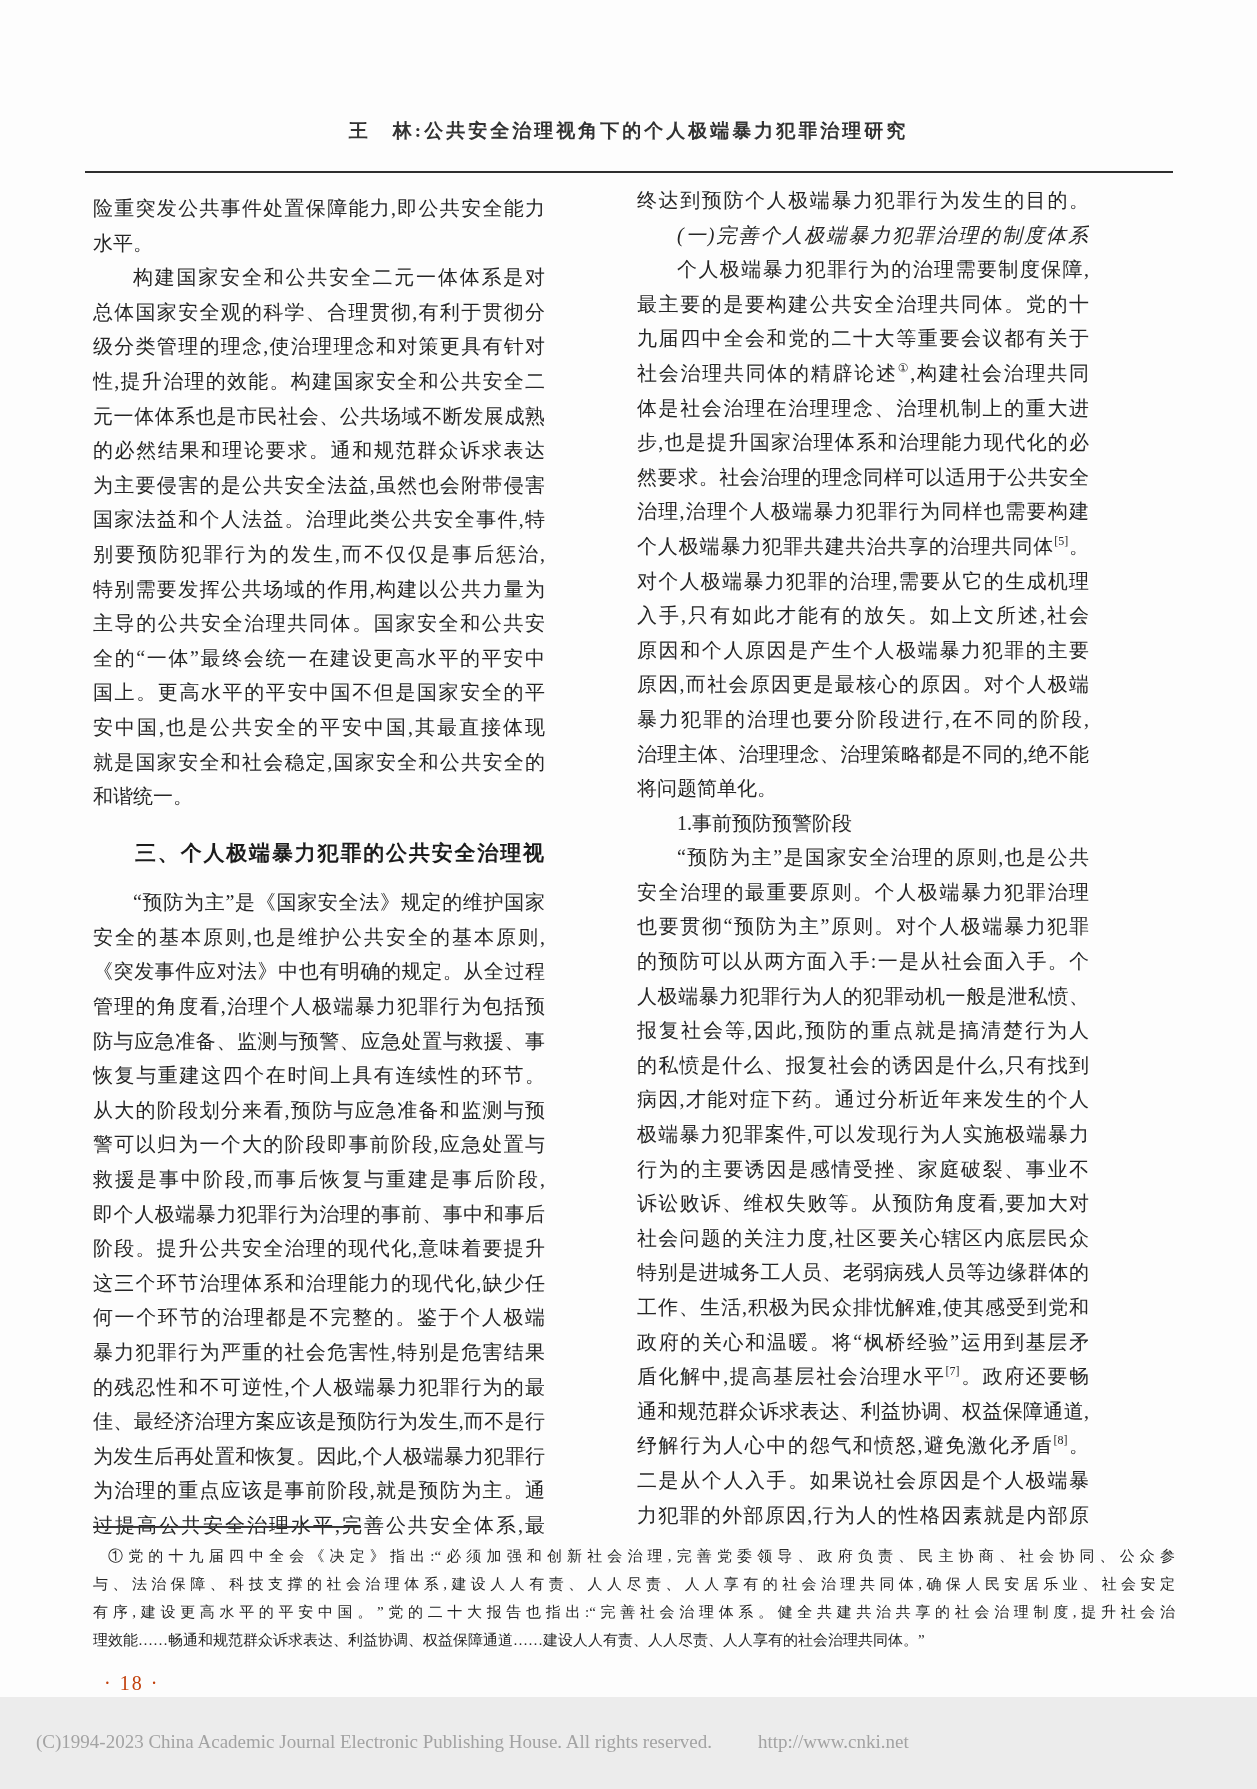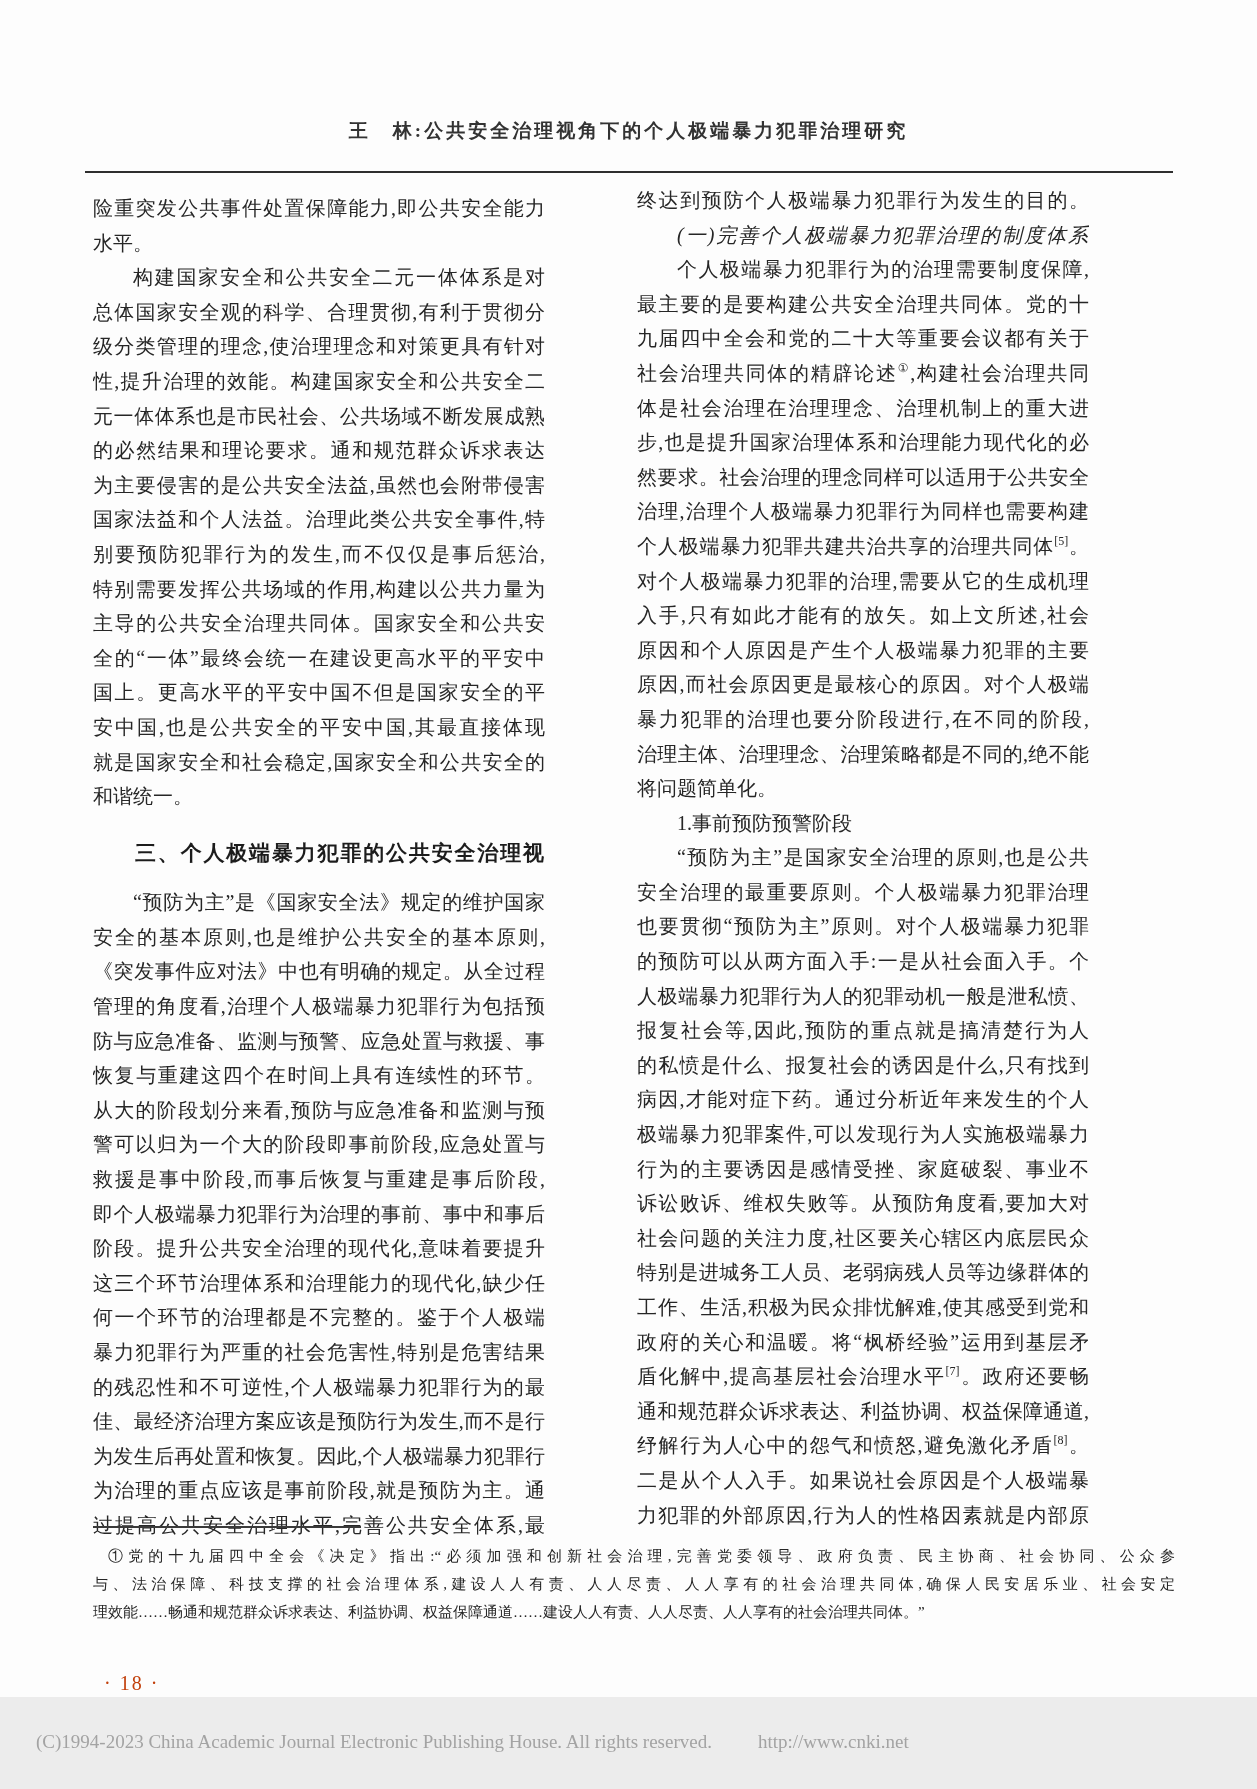--- a/index.html
+++ b/index.html
@@ -179,20 +179,21 @@
       <div class="line">纾解行为人心中的怨气和愤怒,避免激化矛盾<sup>[8]</sup>。</div>
       <div class="line">二是从个人入手。如果说社会原因是个人极端暴</div>
       <div class="line">力犯罪的外部原因,行为人的性格因素就是内部原</div>
     </div>
 
   <div class="footnote-divider"></div>
 
   <div class="footnote">
       <div class="line fn1">①党的十九届四中全会《决定》指出:“必须加强和创新社会治理,完善党委领导、政府负责、民主协商、社会协同、公众参</div>
       <div class="line">与、法治保障、科技支撑的社会治理体系,建设人人有责、人人尽责、人人享有的社会治理共同体,确保人民安居乐业、社会安定</div>
+      <div class="line">有序,建设更高水平的平安中国。”党的二十大报告也指出:“完善社会治理体系。健全共建共治共享的社会治理制度,提升社会治</div>
       <div class="line end">理效能……畅通和规范群众诉求表达、利益协调、权益保障通道……建设人人有责、人人尽责、人人享有的社会治理共同体。”</div>
     </div>
 
   <div class="page-number">· 18 ·</div>
 
   <div class="footer-band">
     <div class="footer-text">
       <span>(C)1994-2023 China Academic Journal Electronic Publishing House. All rights reserved.</span>
       <span>http://www.cnki.net</span>
     </div>

